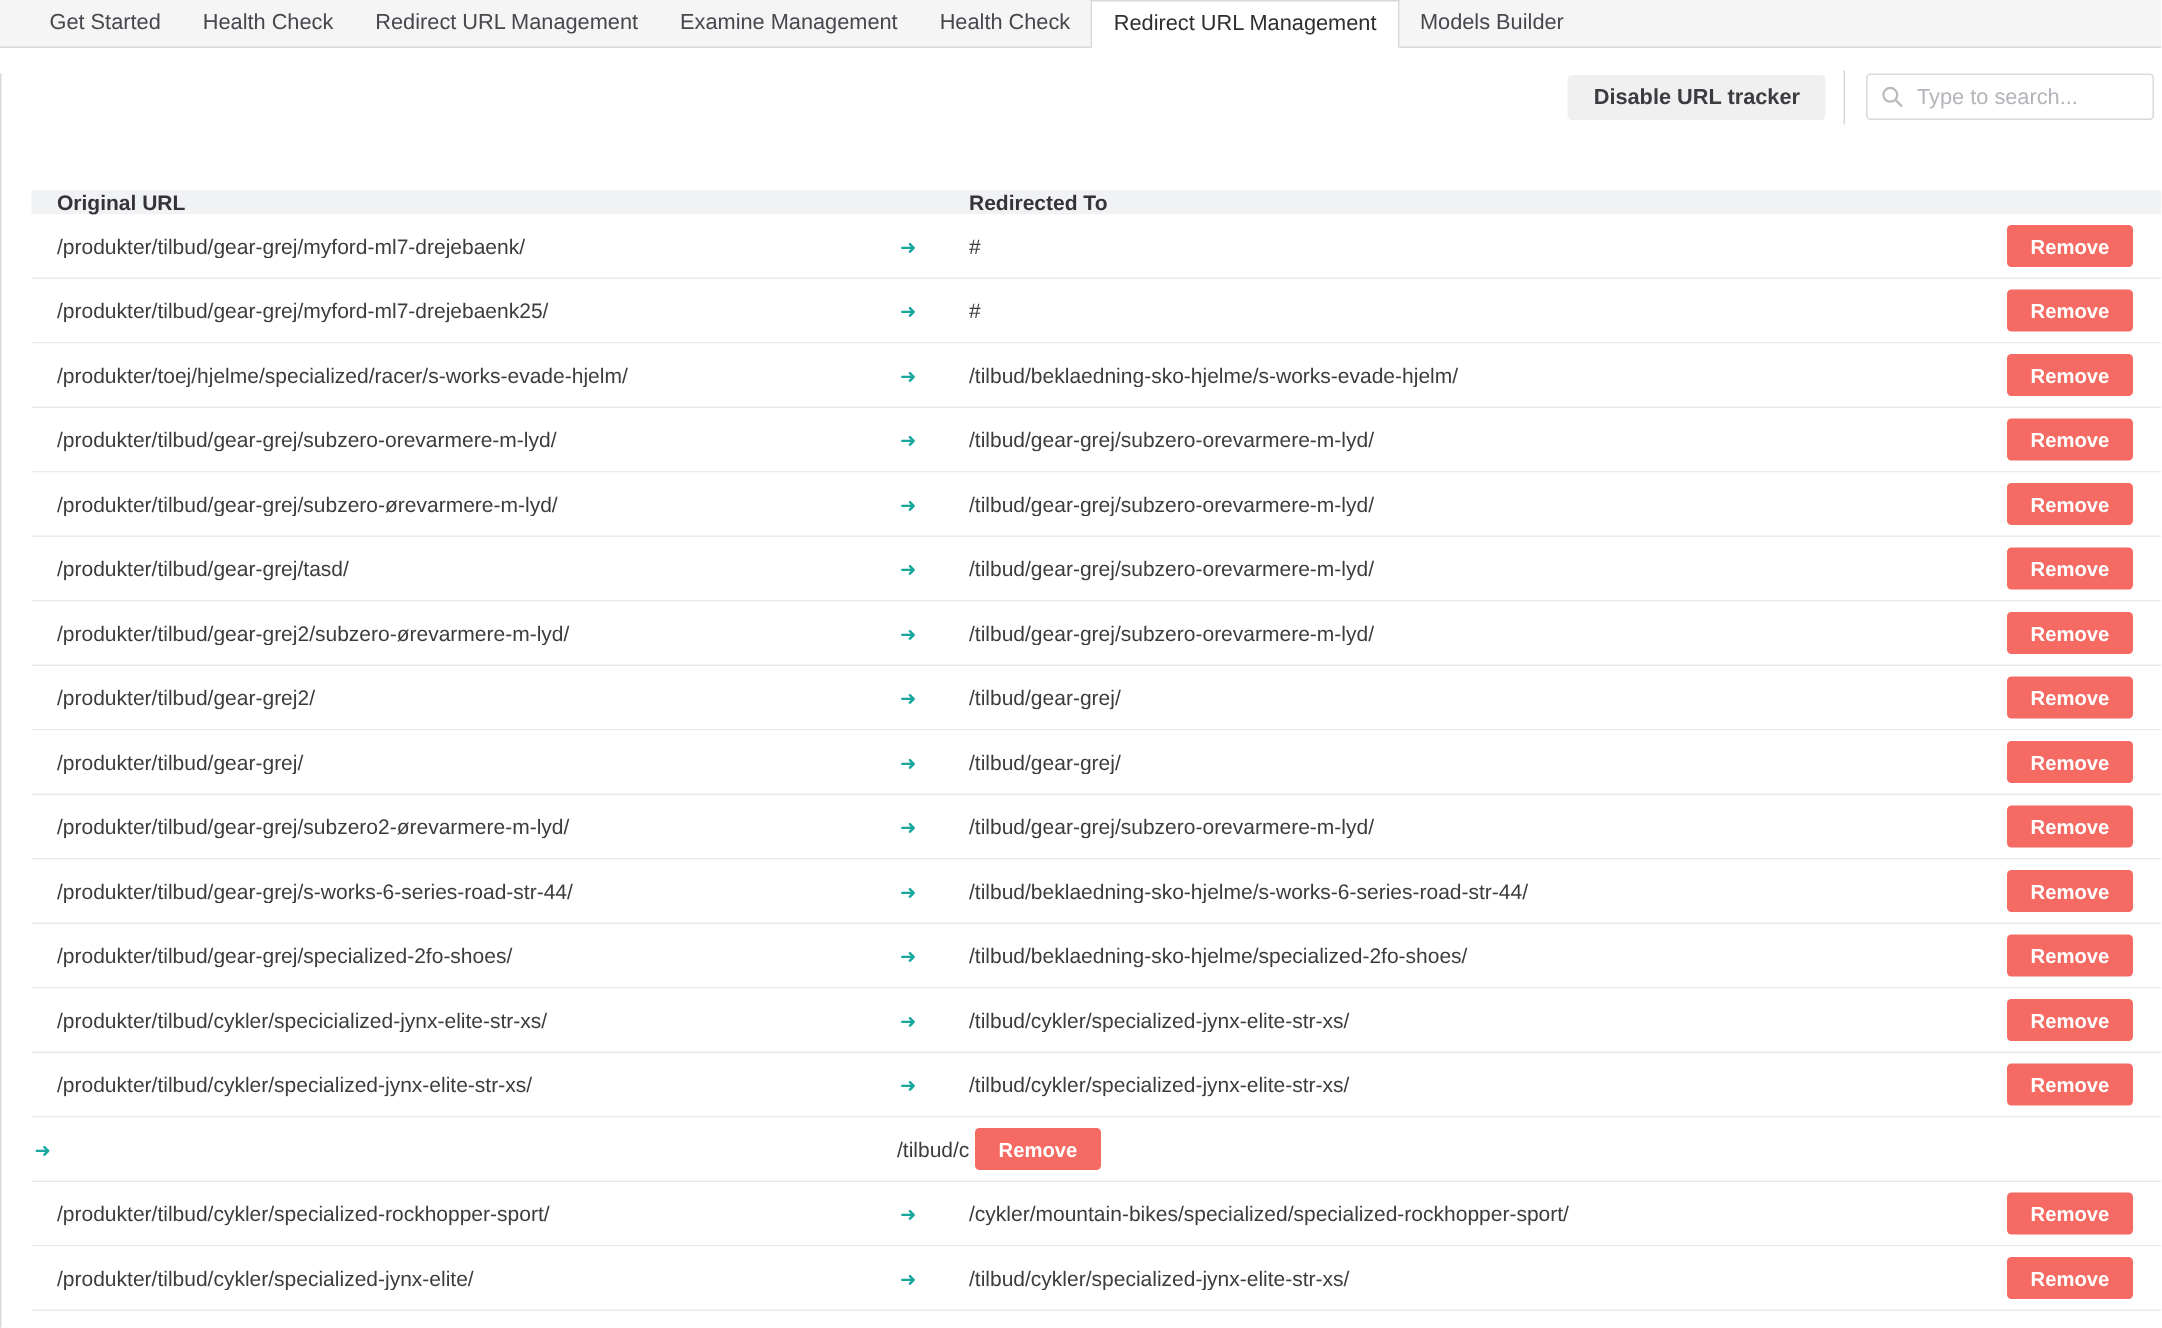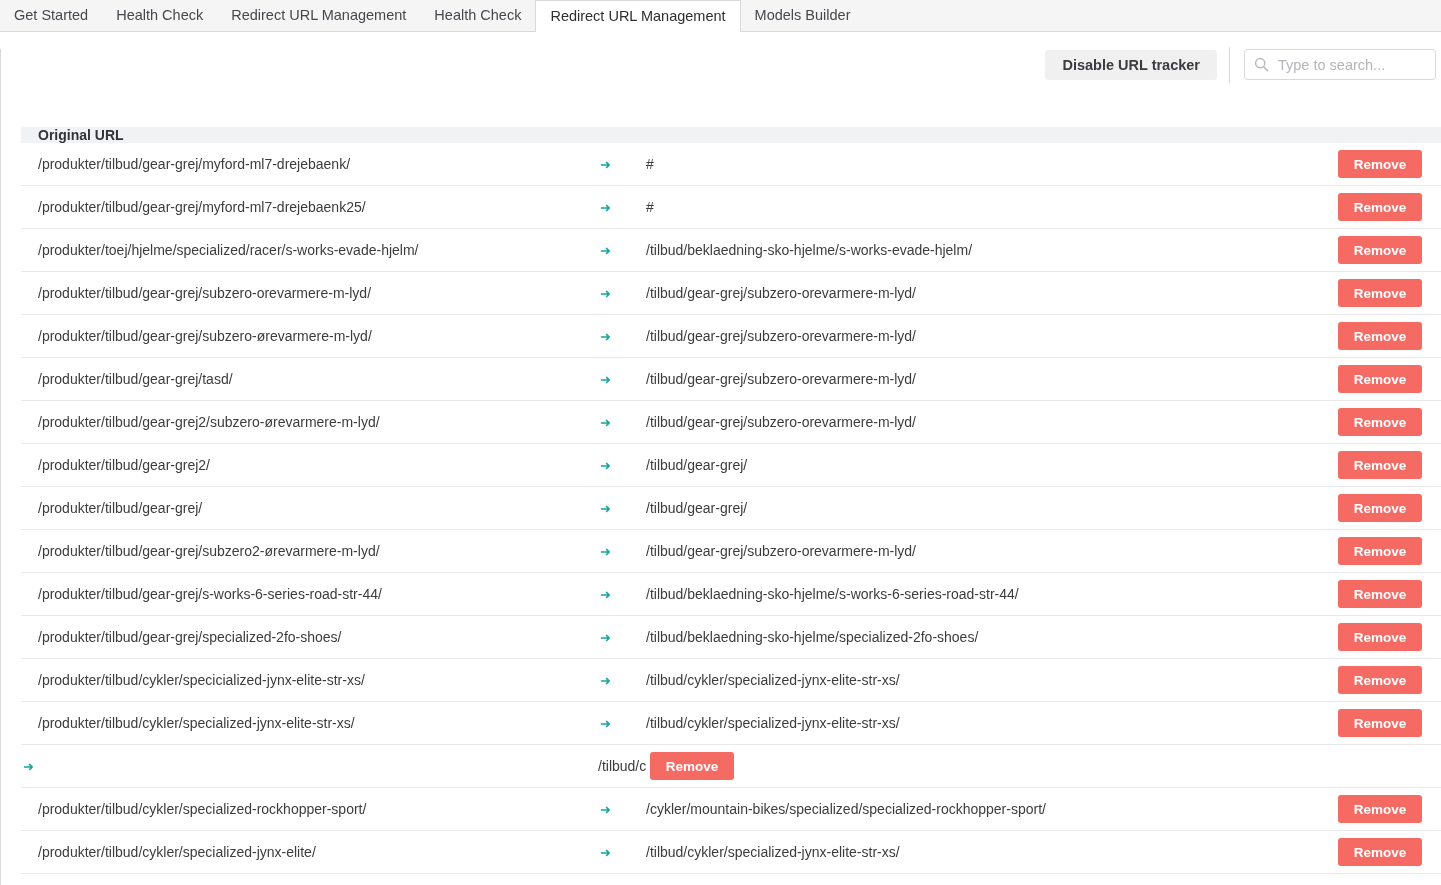--- a/index.html
+++ b/index.html
@@ -11,20 +11,21 @@
     color: #3c3c3f;
   }
 
   
   .tabbar {
     height: 32px;
     background: #f5f5f6;
     border-bottom: 1px solid #d9d8db;
     display: flex;
     align-items: flex-end;
+    padding-left: 19px;
   }
   .tab {
     padding: 0 14px;
     font-size: 14.5px;
     line-height: 31px;
     color: #47474d;
     white-space: nowrap;
     cursor: pointer;
   }
   .tab.active {
@@ -131,20 +132,21 @@
     cursor: pointer;
   }
 </style>
 </head>
 <body>
 
 <div class="tabbar" id="tabbar">
     <div class="tab">Get Started</div>
     <div class="tab">Health Check</div>
     <div class="tab">Redirect URL Management</div>
+    <div class="tab">Examine Management</div>
     <div class="tab">Health Check</div>
     <div class="tab active">Redirect URL Management</div>
     <div class="tab">Models Builder</div>
   </div>
 
 <div class="main">
 
   <div class="toolbar">
     <button class="disable-btn">Disable URL tracker</button>
     <div class="v-divider"></div>
@@ -154,20 +156,21 @@
         <line x1="9.7" y1="9.7" x2="13.6" y2="13.6" stroke="#b9b9bf" stroke-width="1.5" stroke-linecap="round"></line>
       </svg>
       <input type="text" placeholder="Type to search..." style="">
     </div>
   </div>
 
   <div class="table">
     <div class="thead">
       <div class="c1">Original URL</div>
       <div></div>
+      <div>Redirected To</div>
       <div></div>
     </div>
     <div id="tbody">
         <div class="row">
     <div class="orig">/produkter/tilbud/gear-grej/myford-ml7-drejebaenk/</div>
     <div class="arrow">➜</div>
     <div class="redir">#</div>
     <div>
       <button class="remove-btn">Remove</button>
     </div>

